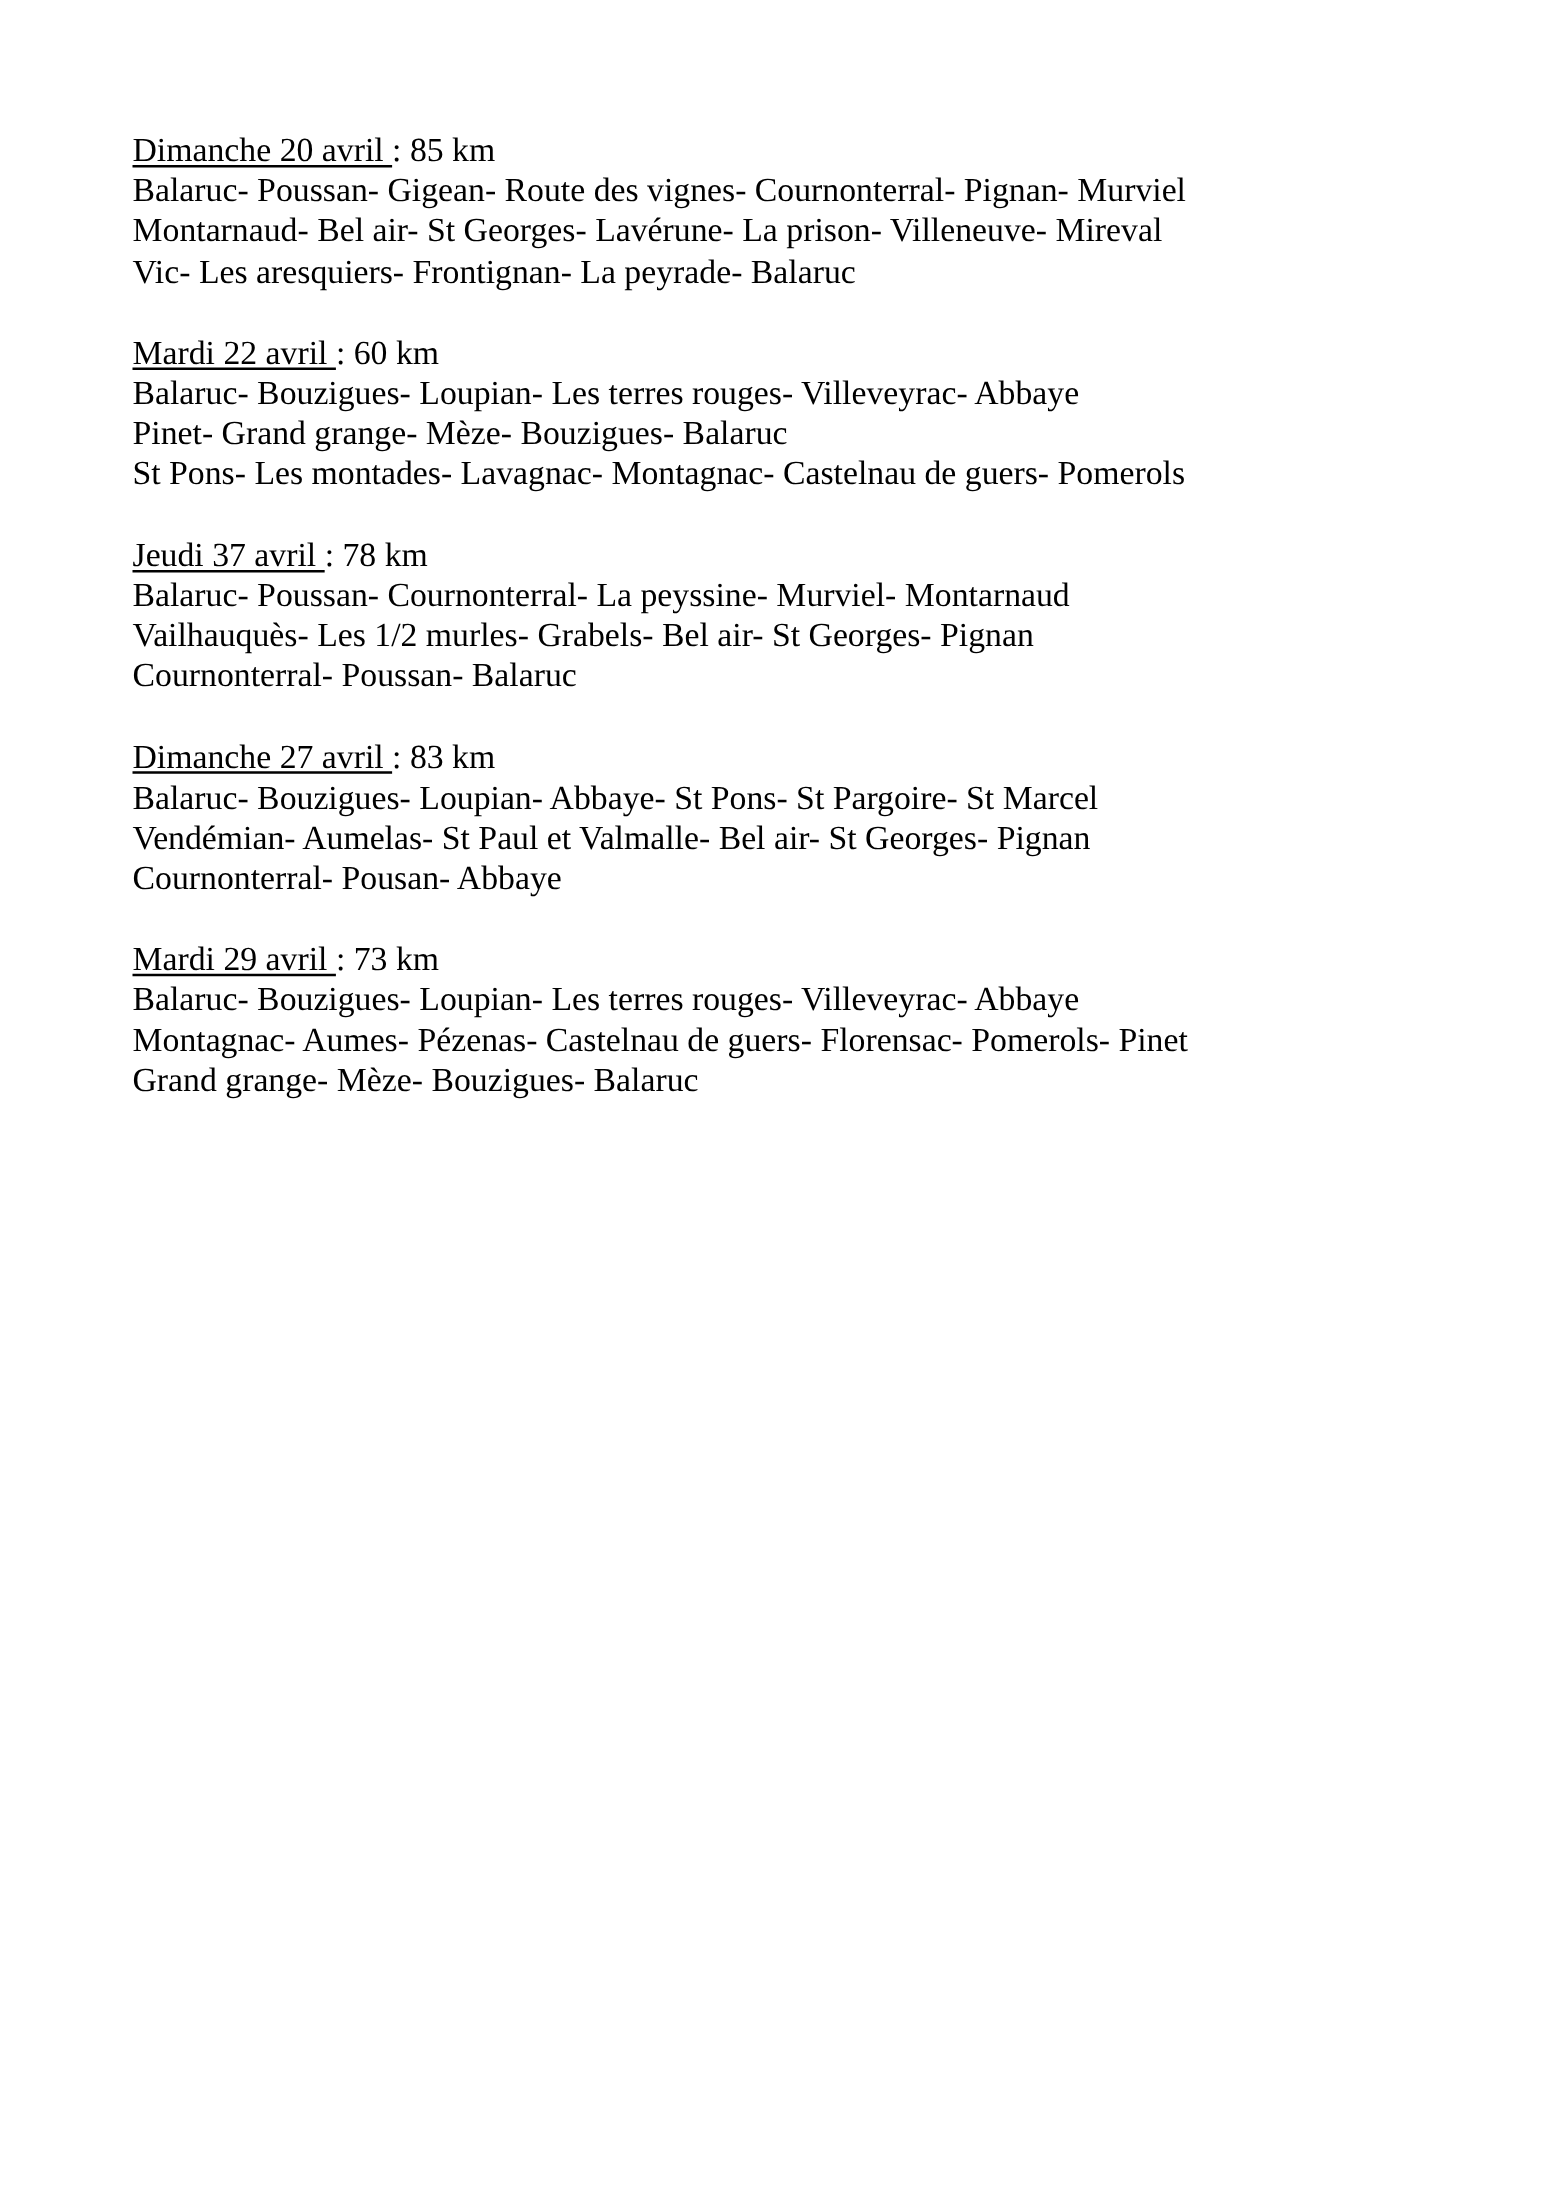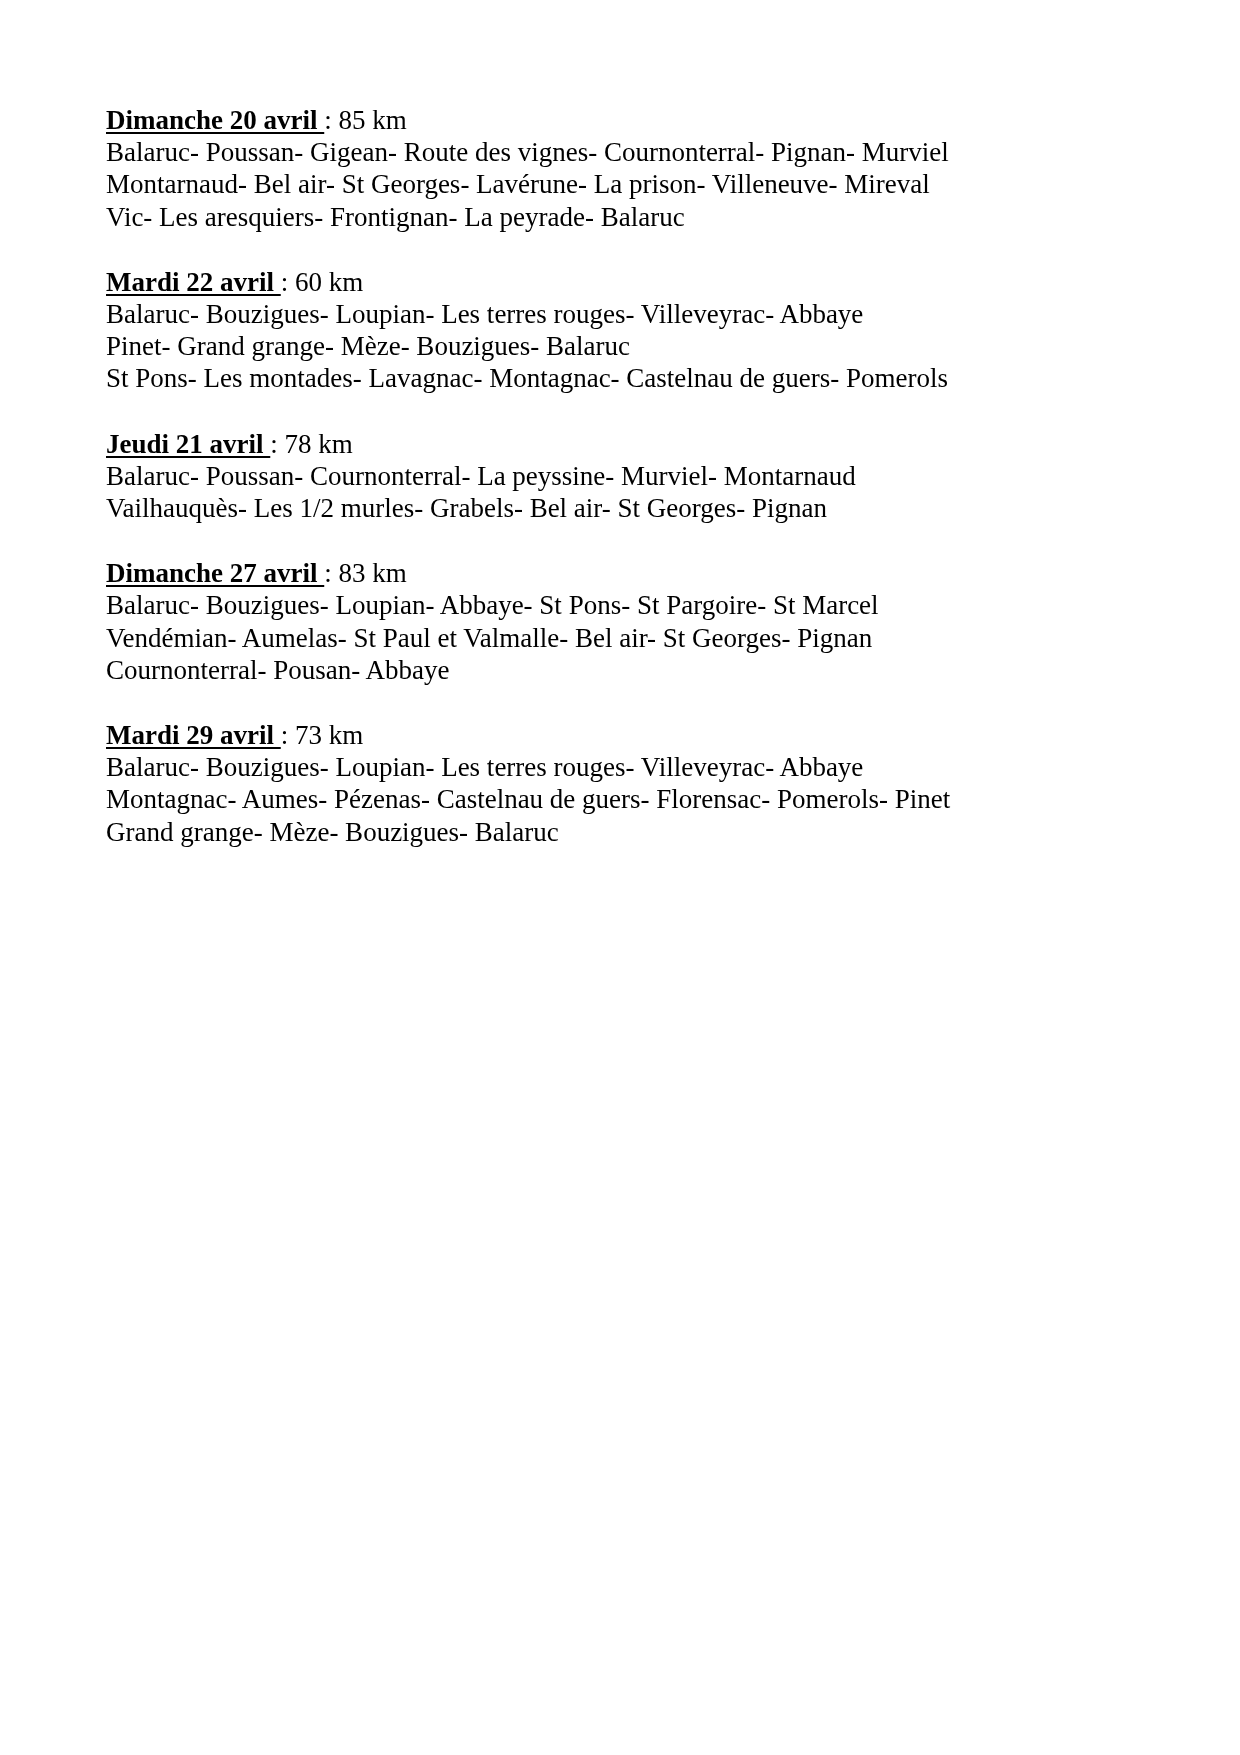--- a/index.html
+++ b/index.html
@@ -28,21 +28,20 @@
       font-size: 27px;
       line-height: 32.2px;
       white-space: nowrap;
       margin: 0;
     }
     .date {
       text-decoration: underline;
       text-decoration-thickness: 1.5px;
       text-underline-offset: 3px;
       white-space: pre;
-      font-weight: bold;
     }
   </style>
 </head>
 <body>
 
 <div class="page">
 
   <div class="entry">
     <p class="line"><span class="date">Dimanche 20 avril </span><span>: 85 km</span></p>
     <p class="line">Balaruc- Poussan- Gigean- Route des vignes- Cournonterral- Pignan- Murviel</p>
@@ -51,23 +50,24 @@
   </div>
 
   <div class="entry">
     <p class="line"><span class="date">Mardi 22 avril </span><span>: 60 km</span></p>
     <p class="line">Balaruc- Bouzigues- Loupian- Les terres rouges- Villeveyrac- Abbaye</p>
     <p class="line">Pinet- Grand grange- Mèze- Bouzigues- Balaruc</p>
     <p class="line">St Pons- Les montades- Lavagnac- Montagnac- Castelnau de guers- Pomerols</p>
   </div>
 
   <div class="entry">
-    <p class="line"><span class="date">Jeudi 21 avril </span><span>: 78 km</span></p>
+    <p class="line"><span class="date">Jeudi 37 avril </span><span>: 78 km</span></p>
     <p class="line">Balaruc- Poussan- Cournonterral- La peyssine- Murviel- Montarnaud</p>
     <p class="line">Vailhauquès- Les 1/2 murles- Grabels- Bel air- St Georges- Pignan</p>
+    <p class="line">Cournonterral- Poussan- Balaruc</p>
   </div>
 
   <div class="entry">
     <p class="line"><span class="date">Dimanche 27 avril </span><span>: 83 km</span></p>
     <p class="line">Balaruc- Bouzigues- Loupian- Abbaye- St Pons- St Pargoire- St Marcel</p>
     <p class="line">Vendémian- Aumelas- St Paul et Valmalle- Bel air- St Georges- Pignan</p>
     <p class="line">Cournonterral- Pousan- Abbaye</p>
   </div>
 
   <div class="entry">

